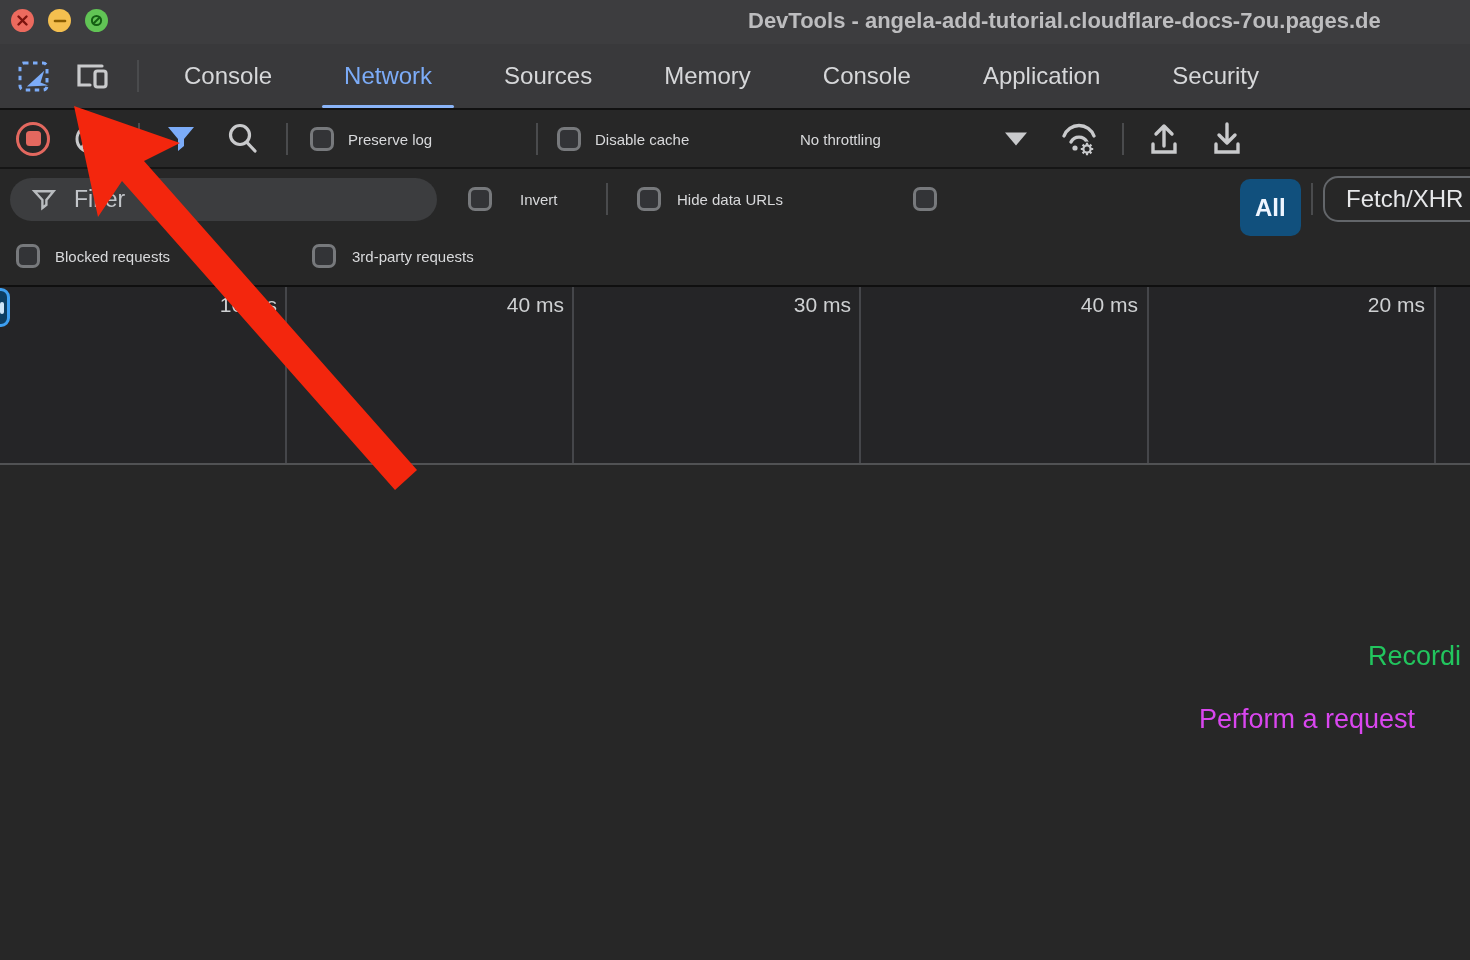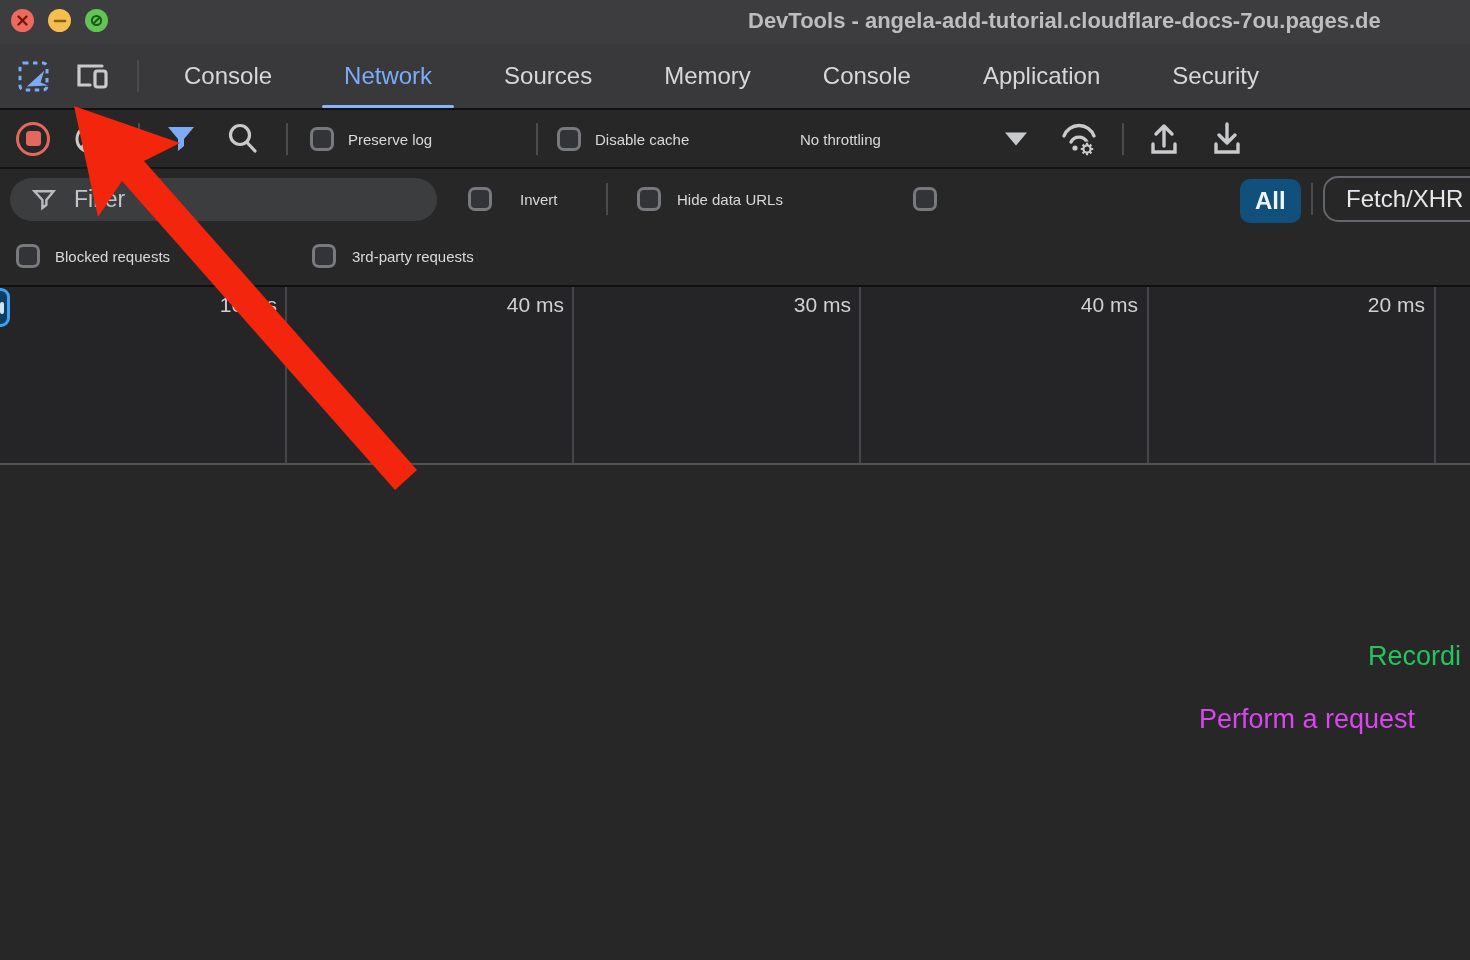--- a/index.html
+++ b/index.html
@@ -53,21 +53,21 @@
     display:flex; align-items:center; justify-content:center; cursor:pointer; }
   .rec .sq { width:15px; height:15px; background:#e3685f; border-radius:3.5px; }
 
   
   .pill { position:absolute; left:10px; top:7px; width:427px; height:43px;
     background:#3c3d3f; border-radius:22px; display:flex; align-items:center; cursor:text; }
   .pill svg { margin-left:22px; }
   .pill .ph { margin-left:18px; font-size:23px; color:#c3c6ca; }
 
   
-  .chip-all { position:absolute; left:1240px; top:8px; height:44px; padding:0 15px;
+  .chip-all { position:absolute; left:1240px; top:8px; height:57px; padding:0 15px;
     background:#11507d; color:#eef5ff; border-radius:10px; font-size:24px; font-weight:bold;
     display:flex; align-items:center; cursor:pointer; }
   .chip-fetch { position:absolute; left:1323px; top:5px; height:46px; width:175px;
     border:2.5px solid #63666a; border-radius:15px; font-size:24px; color:#e6e7e9;
     display:flex; align-items:center; padding-left:21px; cursor:pointer;
     white-space:nowrap; }
 
   
   .timeline { position:absolute; top:285px; left:0; width:100%; height:180px;
     background:#252527; border-top:2px solid #0f0f0f; border-bottom:2px solid #515254;

